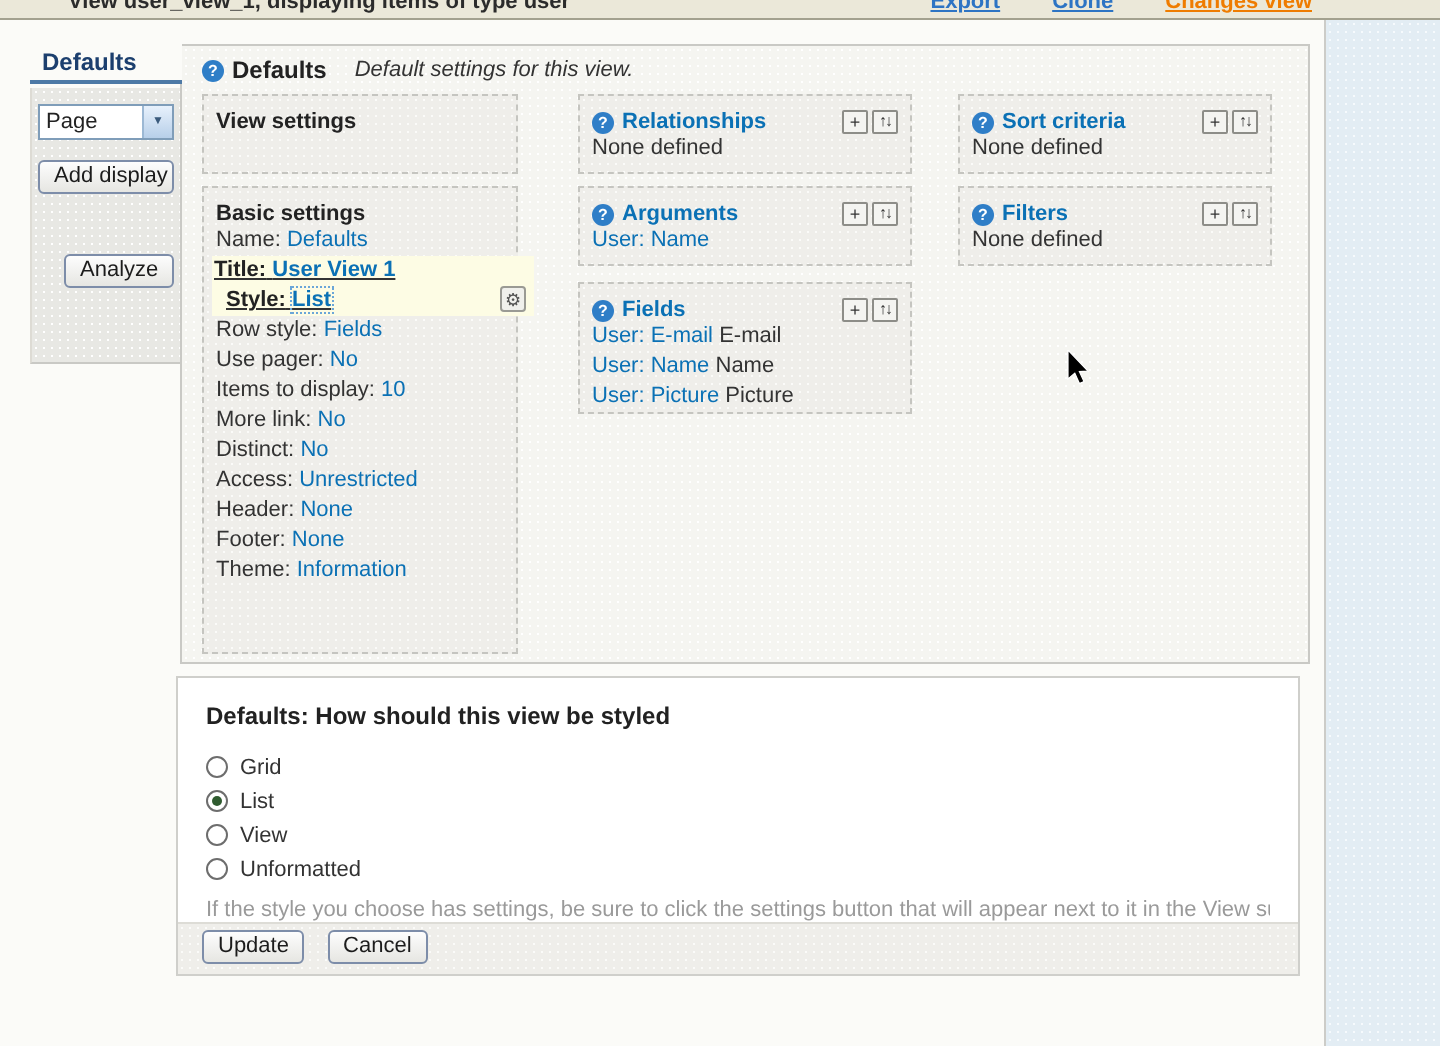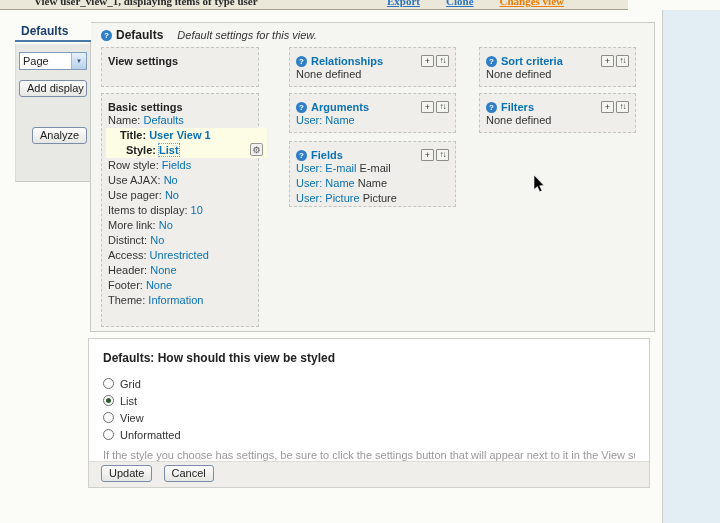--- a/index.html
+++ b/index.html
@@ -12,22 +12,22 @@
     font-size:11px;
     color:#333;
   }
   .dots-gray  { background-color:#e8e8e4; background-image:radial-gradient(circle, #ffffff 22%, rgba(255,255,255,0) 25%); background-size:4px 4px; }
   .dots-panel { background-color:#f5f5f1; background-image:radial-gradient(circle, #ffffff 22%, rgba(255,255,255,0) 25%); background-size:4px 4px; }
   .dots-box   { background-color:#efeeea; background-image:radial-gradient(circle, #fbfbf9 22%, rgba(255,255,255,0) 25%); background-size:4px 4px; }
   .dots-blue  { background-color:#e3edf4; background-image:radial-gradient(circle, #f6fafd 22%, rgba(255,255,255,0) 25%); background-size:4px 4px; }
 
   
   .topbar {
-    position:absolute; left:0; top:0; width:628px; height:10px;
-    background:#ebe8d9; border-bottom:1px solid #a3a18f; overflow:hidden;font-family:Liberation Serif, serif;
+    position:absolute; left:0; top:0; width:720px; height:10px;
+    background:#ebe8d9; border-bottom:1px solid #a3a18f; overflow:hidden;
   }
   .topbar-inner { display:flex; align-items:flex-start; margin-top:-5px; padding:0 14px 0 34px; }
   .topbar-title { font-weight:bold; color:#2b2b2b; font-size:11px; white-space:nowrap; }
   .topbar-links { margin-left:auto; display:flex; gap:26px; padding-right:50px; }
   .topbar-links .tlink { color:#2d74c4; font-weight:bold; font-size:11px; text-decoration:underline; white-space:nowrap; }
   .topbar-links .tlink.orange { color:#ef7c00; }
 
   
   .right-strip { position:absolute; left:662px; top:10px; width:58px; height:513px; border-left:1px solid #ccccc8; }
 
@@ -82,21 +82,21 @@
   .box-head .bh-link { font-weight:bold; font-size:11px; color:#0b71b5; }
   .mini-btns { margin-left:auto; display:flex; gap:2px; }
   .mini-btn {
     width:13px; height:12px; border:1px solid #8d8d88; background:#f4f4f1;
     font-size:9px; line-height:10px; color:#333; text-align:center; border-radius:1px;
   }
   .mini-btn.sortg { font-size:8px; letter-spacing:-1px; }
   .row { line-height:15px; white-space:nowrap; font-size:11px; color:#333; }
   .row .lbl { color:#333; }
   .row a, .link { color:#0b71b5; text-decoration:none; }
-  .hl-band { background:#fdfce4; margin:0 -15px 0 -2px; padding-left:14px; position:relative; }
+  .hl-band { background:#fdfce4; margin:0 -15px 0 -2px; padding-left:1px; position:relative;text-decoration:underline; }
   .hl-band .row { font-weight:bold; }
   .hl-band .row .lbl { color:#222; }
   .hl-band .row.indent { padding-left:6px; }
   .hl-band .row a { font-weight:bold; }
   .dotted-outline { outline:1px dotted #6aa6d8; }
   .gear-btn {
     position:absolute; right:4px; top:15px; width:13px; height:13px;
     border:1px solid #9a9a94; background:#f0f0ec; border-radius:2px;
     font-size:9px; line-height:12px; text-align:center; color:#555;
   }
@@ -181,21 +181,20 @@
         <span class="lbl">Title:</span>
         <a href="#">User View 1</a>
       </div>
       <div class="row indent">
         <span class="lbl">Style:</span>
         <a href="#" class="dotted-outline">List</a>
       </div>
       <div class="gear-btn">⚙</div>
     </div>
     <div class="row"><span class="lbl">Row style:</span> <a href="#">Fields</a></div>
-    <div class="row"><span class="lbl">Use AJAX:</span> <a href="#">No</a></div>
     <div class="row"><span class="lbl">Use pager:</span> <a href="#">No</a></div>
     <div class="row"><span class="lbl">Items to display:</span> <a href="#">10</a></div>
     <div class="row"><span class="lbl">More link:</span> <a href="#">No</a></div>
     <div class="row"><span class="lbl">Distinct:</span> <a href="#">No</a></div>
     <div class="row"><span class="lbl">Access:</span> <a href="#">Unrestricted</a></div>
     <div class="row"><span class="lbl">Header:</span> <a href="#">None</a></div>
     <div class="row"><span class="lbl">Footer:</span> <a href="#">None</a></div>
     <div class="row"><span class="lbl">Theme:</span> <a href="#">Information</a></div>
   </div>
 

